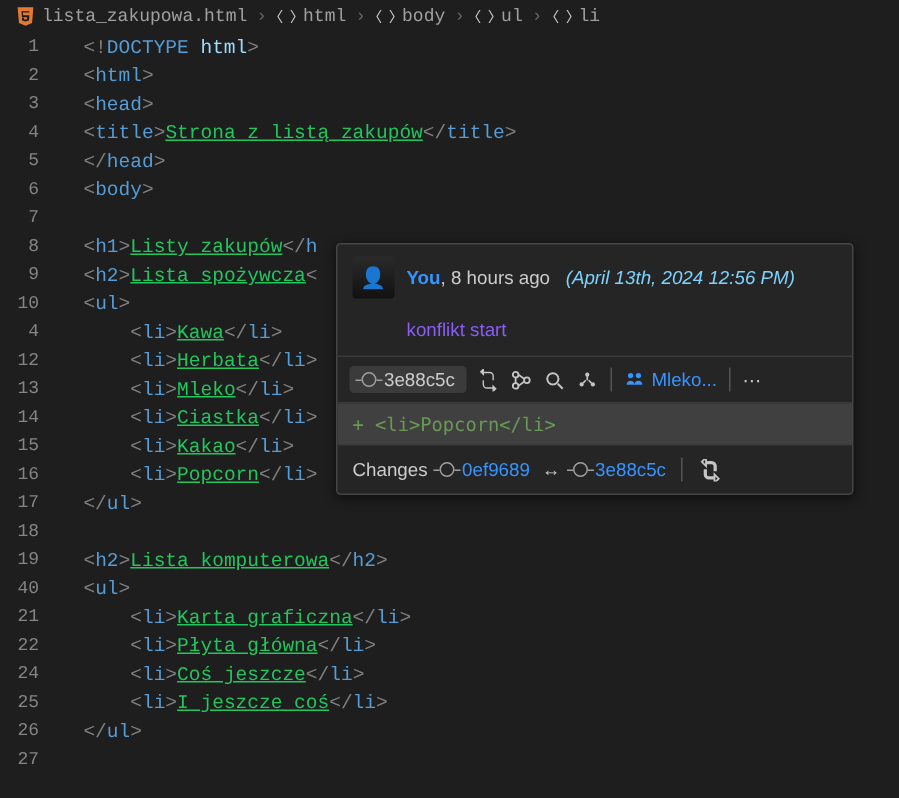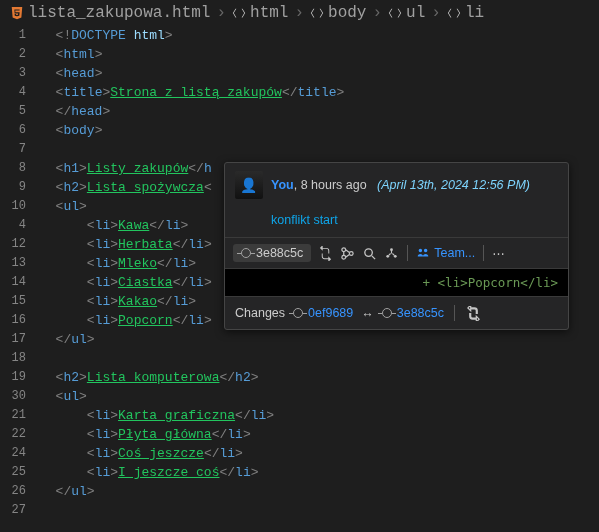--- a/index.html
+++ b/index.html
@@ -13,21 +13,21 @@
     overflow: hidden;
     position: relative;
   }
 
   
   .breadcrumbs {
     display: flex;
     align-items: center;
     padding: 4px 10px;
     gap: 4px;
-    font-size: 16px;
+    font-size: 12px;
     color: #a0a0a0;
   }
   .breadcrumbs .sep { color: #666; margin: 0 2px; }
   .breadcrumbs .crumb { display: inline-flex; align-items: center; gap: 4px; cursor: pointer; }
   .breadcrumbs svg { width: 14px; height: 14px; }
 
   
   .editor {
     position: relative;
     padding-left: 0;
@@ -80,21 +80,21 @@
   .hc-head { display: flex; align-items: center; gap: 8px; }
   .avatar {
     width: 28px; height: 28px; border-radius: 2px;
     background: linear-gradient(#2a2a2a,#111);
     display:flex;align-items:center;justify-content:center;
     color:#ddd; font-size:14px;
   }
   .hc-author { color: #3794ff; font-weight: 600; }
   .hc-time { color: #cccccc; }
   .hc-date { color: #7dd3fc; font-style: italic; }
-  .hc-msg { padding: 6px 10px 10px 46px; color: #0ea5e9; }
+  .hc-msg { padding: 6px 10px 10px 46px; color: #8b5cf6; }
   .hc-sep { border-top: 1px solid #3a3a3a; }
 
   .hc-toolbar {
     display: flex; align-items: center; gap: 6px;
     padding: 6px 8px;
   }
   .hc-chip {
     background: #3b3b3b;
     border-radius: 3px;
     padding: 2px 8px;
@@ -117,22 +117,21 @@
   }
   .tb-icon svg { width:15px; height:15px; }
   .vbar { width:1px; height:16px; background:#555; margin:0 2px; }
   .team { color:#3794ff; display:inline-flex;align-items:center;gap:4px;cursor:pointer; }
   .ellips { color:#c5c5c5; cursor:pointer; letter-spacing:1px; }
 
   .hc-diff {
     font-family: Consolas, monospace;
     padding: 6px 10px;
     color: #6a9955;
-    background: #000000;
-    text-align: right;
+    background: #404040;
   }
   .hc-diff .plus { color: #6a9955; }
 
   .hc-changes {
     display:flex; align-items:center; gap:8px;
     padding: 8px 10px;
   }
   .hc-commit { color:#3794ff; display:inline-flex;align-items:center; gap:5px; cursor:pointer;}
   .arrow-lr { color:#cccccc; }
 
@@ -210,21 +209,21 @@
 <div class="line"><span class="gutter">15</span><span class="code"><span class="ind">      </span><span class="t-br">&lt;</span><span class="t-tag">li</span><span class="t-br">&gt;</span><span class="t-txt">Kakao</span><span class="t-br">&lt;/</span><span class="t-tag">li</span><span class="t-br">&gt;</span></span></div>
 
 <div class="line"><span class="gutter">16</span><span class="code"><span class="ind">      </span><span class="t-br">&lt;</span><span class="t-tag">li</span><span class="t-br">&gt;</span><span class="t-txt">Popcorn</span><span class="t-br">&lt;/</span><span class="t-tag">li</span><span class="t-br">&gt;</span>      <span class="codelens">You, 3 hours ago • konflikt start</span></span></div>
 
 <div class="line"><span class="gutter">17</span><span class="code"><span class="ind">  </span><span class="t-br">&lt;/</span><span class="t-tag">ul</span><span class="t-br">&gt;</span></span></div>
 
 <div class="line"><span class="gutter">18</span><span class="code"></span></div>
 
 <div class="line"><span class="gutter">19</span><span class="code"><span class="ind">  </span><span class="t-br">&lt;</span><span class="t-tag">h2</span><span class="t-br">&gt;</span><span class="t-txt">Lista komputerowa</span><span class="t-br">&lt;/</span><span class="t-tag">h2</span><span class="t-br">&gt;</span></span></div>
 
-<div class="line"><span class="gutter">30</span><span class="code"><span class="ind">  </span><span class="t-br">&lt;</span><span class="t-tag">ul</span><span class="t-br">&gt;</span></span></div>
+<div class="line"><span class="gutter">40</span><span class="code"><span class="ind">  </span><span class="t-br">&lt;</span><span class="t-tag">ul</span><span class="t-br">&gt;</span></span></div>
 
 <div class="line"><span class="gutter">21</span><span class="code"><span class="ind">      </span><span class="t-br">&lt;</span><span class="t-tag">li</span><span class="t-br">&gt;</span><span class="t-txt">Karta graficzna</span><span class="t-br">&lt;/</span><span class="t-tag">li</span><span class="t-br">&gt;</span></span></div>
 
 <div class="line"><span class="gutter">22</span><span class="code"><span class="ind">      </span><span class="t-br">&lt;</span><span class="t-tag">li</span><span class="t-br">&gt;</span><span class="t-txt">Płyta główna</span><span class="t-br">&lt;/</span><span class="t-tag">li</span><span class="t-br">&gt;</span></span></div>
 
 
 <div class="line"><span class="gutter">24</span><span class="code"><span class="ind">      </span><span class="t-br">&lt;</span><span class="t-tag">li</span><span class="t-br">&gt;</span><span class="t-txt">Coś jeszcze</span><span class="t-br">&lt;/</span><span class="t-tag">li</span><span class="t-br">&gt;</span></span></div>
 
 <div class="line"><span class="gutter">25</span><span class="code"><span class="ind">      </span><span class="t-br">&lt;</span><span class="t-tag">li</span><span class="t-br">&gt;</span><span class="t-txt">I jeszcze coś</span><span class="t-br">&lt;/</span><span class="t-tag">li</span><span class="t-br">&gt;</span></span></div>
 
@@ -274,21 +273,21 @@
           <circle cx="4" cy="11" r="1.5" fill="currentColor"></circle>
           <circle cx="12" cy="11" r="1.5" fill="currentColor"></circle>
           <path d="M8 5v3M7 8l-2 2M9 8l2 2" stroke="currentColor" stroke-width="1.2"></path>
         </svg>
       </span>
     <span class="vbar"></span>
     <span class="team">
       <svg width="14" height="14" viewBox="0 0 16 16">
           <path fill="#3794ff" d="M5 7a2 2 0 100-4 2 2 0 000 4zm6 0a2 2 0 100-4 2 2 0 000 4zM2 12c0-2 1.5-3 3-3s3 1 3 3H2zm6 0c0-2 1.5-3 3-3s3 1 3 3H8z"></path>
         </svg>
-      <span>Team...</span>
+      <span>Mleko...</span>
     </span>
     <span class="vbar"></span>
     <span class="ellips">⋯</span>
   </div>
   <div class="hc-sep"></div>
   <div class="hc-diff"><span class="plus">+ &lt;li&gt;Popcorn&lt;/li&gt;</span></div>
   <div class="hc-sep"></div>
   <div class="hc-changes">
     <span>Changes</span>
     <span class="hc-commit">

